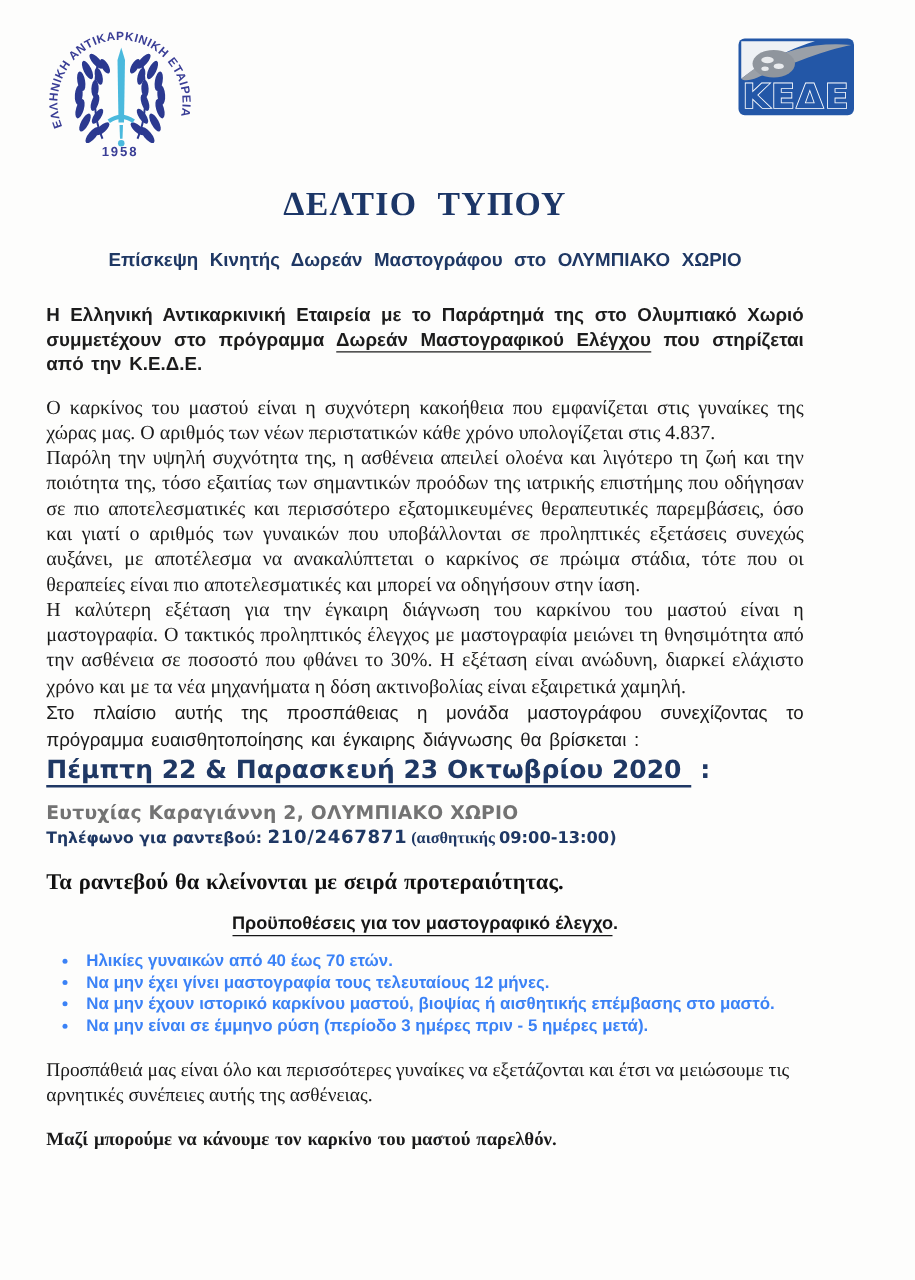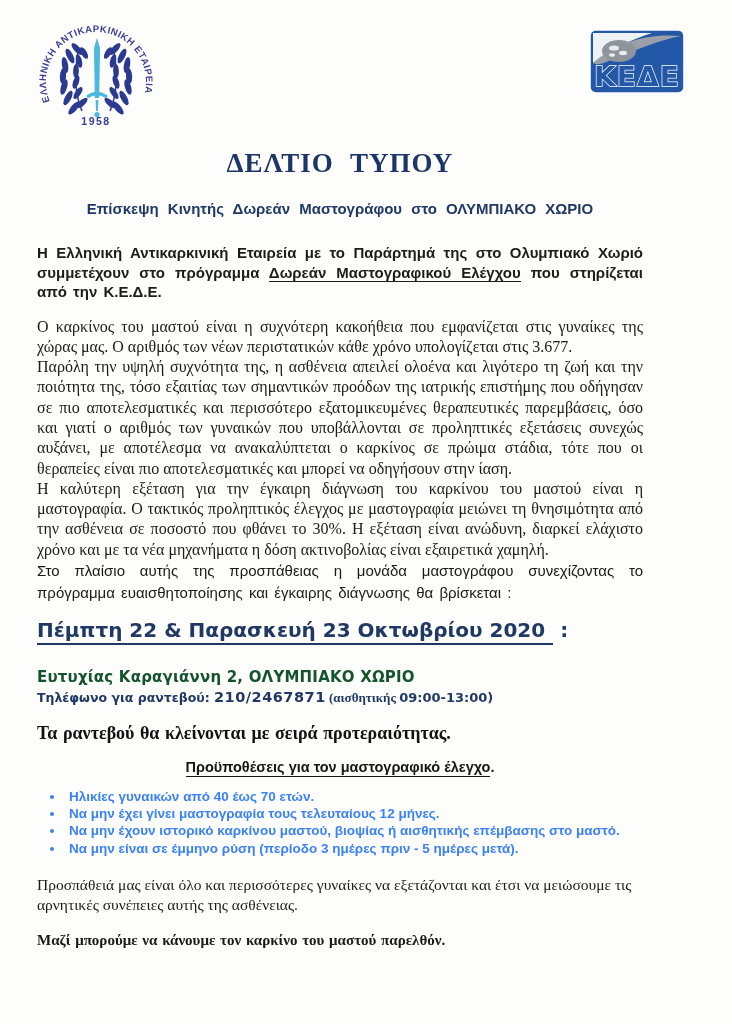--- a/index.html
+++ b/index.html
@@ -29,29 +29,28 @@
     font-size:15px;line-height:19.5px;color:#1c1c1c;word-spacing:2px;
   }
   .intro .u{border-bottom:1.6px solid #1c1c1c;}
   .serif-body{margin-top:8px;font-size:16px;line-height:20.3px;text-align:justify;}
   .serif-body p{margin:0;}
   .sans-par{
     font-family:"Liberation Sans",sans-serif;font-size:15px;
     line-height:21.5px;text-align:justify;word-spacing:2px;margin:0;
   }
   .date-heading{
-    margin-top:15px;
     font-family:"DejaVu Sans",sans-serif;font-weight:bold;
     font-size:20px;color:#1f3864;
   }
   .date-heading .u{border-bottom:2.5px solid #1f3864;padding-right:8px;padding-bottom:1px;}
   .address{
-    margin-top:26px;
+    margin-top:14px;
     font-family:"DejaVu Sans",sans-serif;font-weight:bold;
-    font-size:15px;color:#14532d;letter-spacing:.2px;
+    font-size:15px;color:#737373;letter-spacing:.2px;
   }
   .phone{
     margin-top:3px;
     font-family:"DejaVu Sans",sans-serif;font-weight:bold;
     font-size:12.5px;color:#1f3864;
   }
   .phone .num{font-size:14.5px;letter-spacing:.5px;}
   .phone .hours-prefix{font-family:"Liberation Serif",serif;font-size:13px;}
   .phone .hours-time{font-size:13px;}
   .appointments{
@@ -129,21 +128,21 @@
 
   <div class="content">
 
     <div class="doc-title">ΔΕΛΤΙΟ ΤΥΠΟΥ</div>
 
     <div class="doc-subtitle">Επίσκεψη Κινητής Δωρεάν Μαστογράφου στο ΟΛΥΜΠΙΑΚΟ ΧΩΡΙΟ</div>
 
     <p class="intro"><span>Η Ελληνική Αντικαρκινική Εταιρεία με το Παράρτημά της στο Ολυμπιακό Χωριό συμμετέχουν στο πρόγραμμα </span><span class="u">Δωρεάν Μαστογραφικού Ελέγχου</span><span> που στηρίζεται από την Κ.Ε.Δ.Ε.</span></p>
 
     <div class="serif-body">
-      <p>Ο καρκίνος του μαστού είναι η συχνότερη κακοήθεια που εμφανίζεται στις γυναίκες της χώρας μας. Ο αριθμός των νέων περιστατικών κάθε χρόνο υπολογίζεται στις 3.677.</p>
+      <p>Ο καρκίνος του μαστού είναι η συχνότερη κακοήθεια που εμφανίζεται στις γυναίκες της χώρας μας. Ο αριθμός των νέων περιστατικών κάθε χρόνο υπολογίζεται στις 4.837.</p>
       <p>Παρόλη την υψηλή συχνότητα της, η ασθένεια απειλεί ολοένα και λιγότερο τη ζωή και την ποιότητα της, τόσο εξαιτίας των σημαντικών προόδων της ιατρικής επιστήμης που οδήγησαν σε πιο αποτελεσματικές και περισσότερο εξατομικευμένες θεραπευτικές παρεμβάσεις,  όσο και γιατί ο αριθμός των γυναικών που υποβάλλονται σε προληπτικές εξετάσεις συνεχώς αυξάνει, με αποτέλεσμα να ανακαλύπτεται ο καρκίνος σε πρώιμα στάδια, τότε που οι θεραπείες είναι πιο αποτελεσματικές και μπορεί να οδηγήσουν στην ίαση.</p>
       <p>Η καλύτερη εξέταση για την έγκαιρη διάγνωση του καρκίνου του μαστού είναι η μαστογραφία. Ο τακτικός προληπτικός έλεγχος με μαστογραφία μειώνει τη θνησιμότητα από την ασθένεια σε ποσοστό που φθάνει το 30%. Η εξέταση είναι ανώδυνη, διαρκεί ελάχιστο χρόνο και με τα νέα μηχανήματα η δόση ακτινοβολίας είναι εξαιρετικά χαμηλή.</p>
       <p class="sans-par">Στο πλαίσιο αυτής της προσπάθειας η μονάδα μαστογράφου συνεχίζοντας το πρόγραμμα ευαισθητοποίησης και έγκαιρης διάγνωσης θα βρίσκεται :</p>
     </div>
 
     <div class="date-heading"><span class="u">Πέμπτη 22 &amp; Παρασκευή 23 Οκτωβρίου 2020</span> <span>:</span></div>
 
     <div class="address">Ευτυχίας Καραγιάννη 2, ΟΛΥΜΠΙΑΚΟ ΧΩΡΙΟ</div>
 
     <div class="phone"><span>Τηλέφωνο για ραντεβού: </span><span class="num">210/2467871</span><span class="hours-prefix">  (αισθητικής </span><span class="hours-time">09:00-13:00)</span></div>

